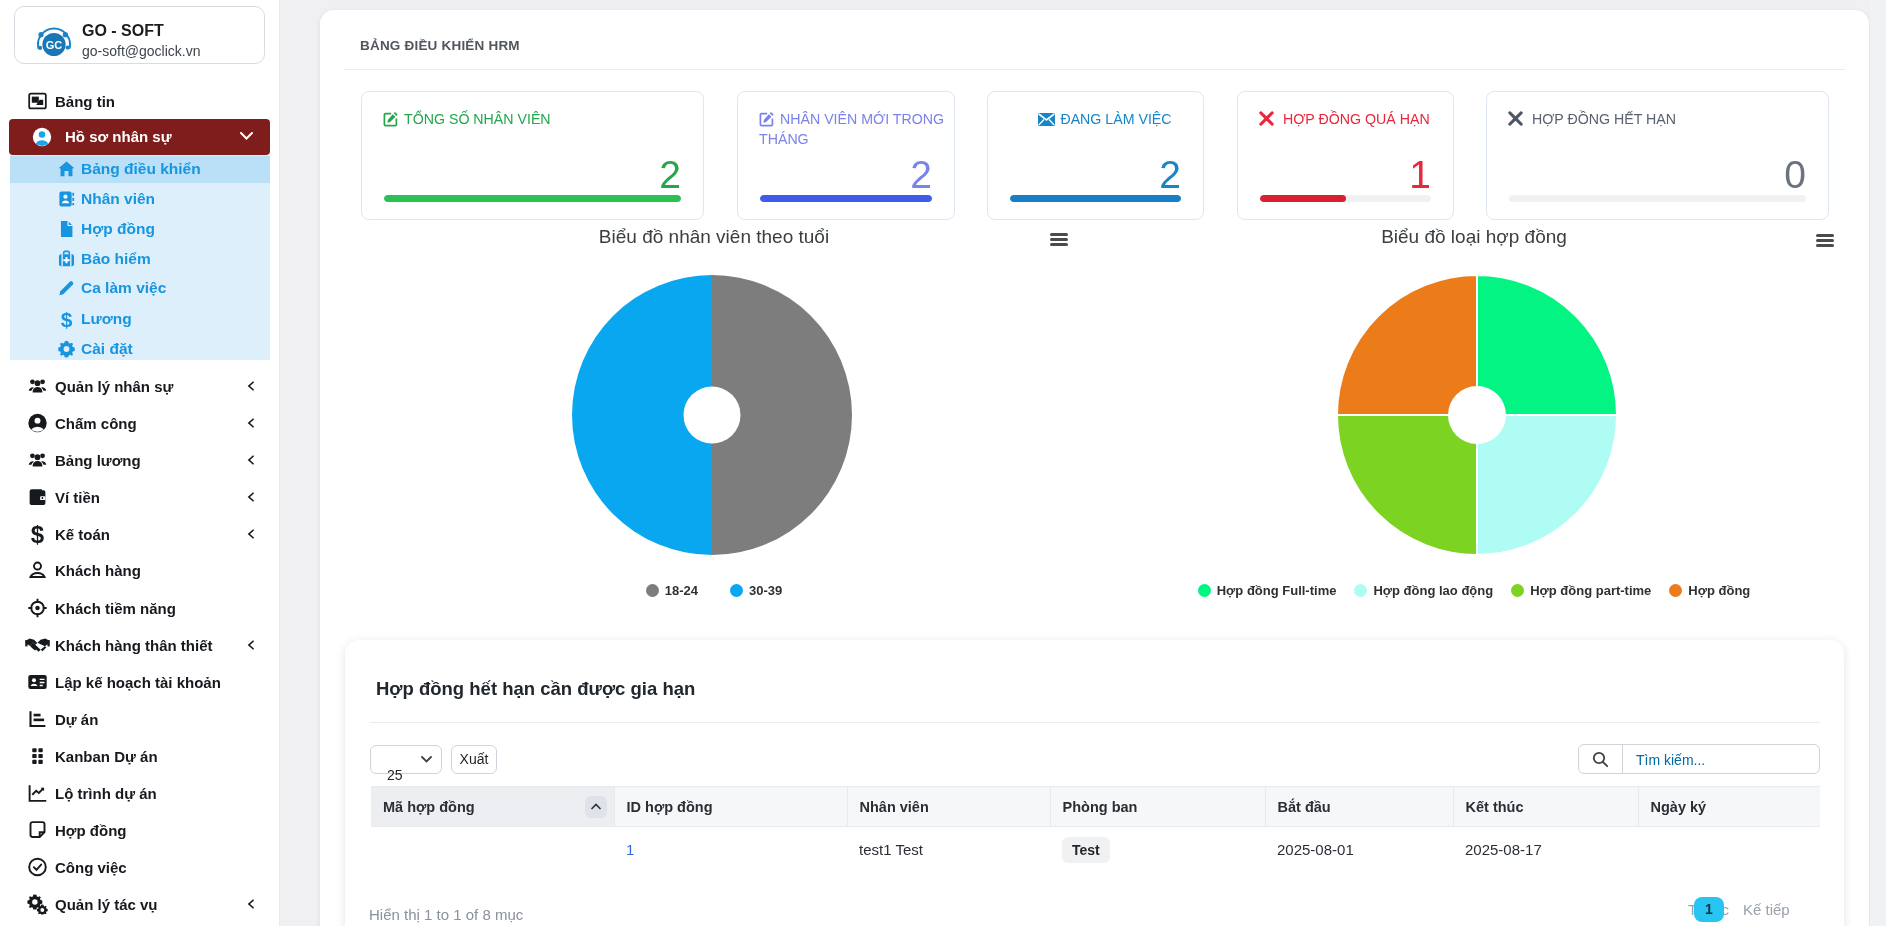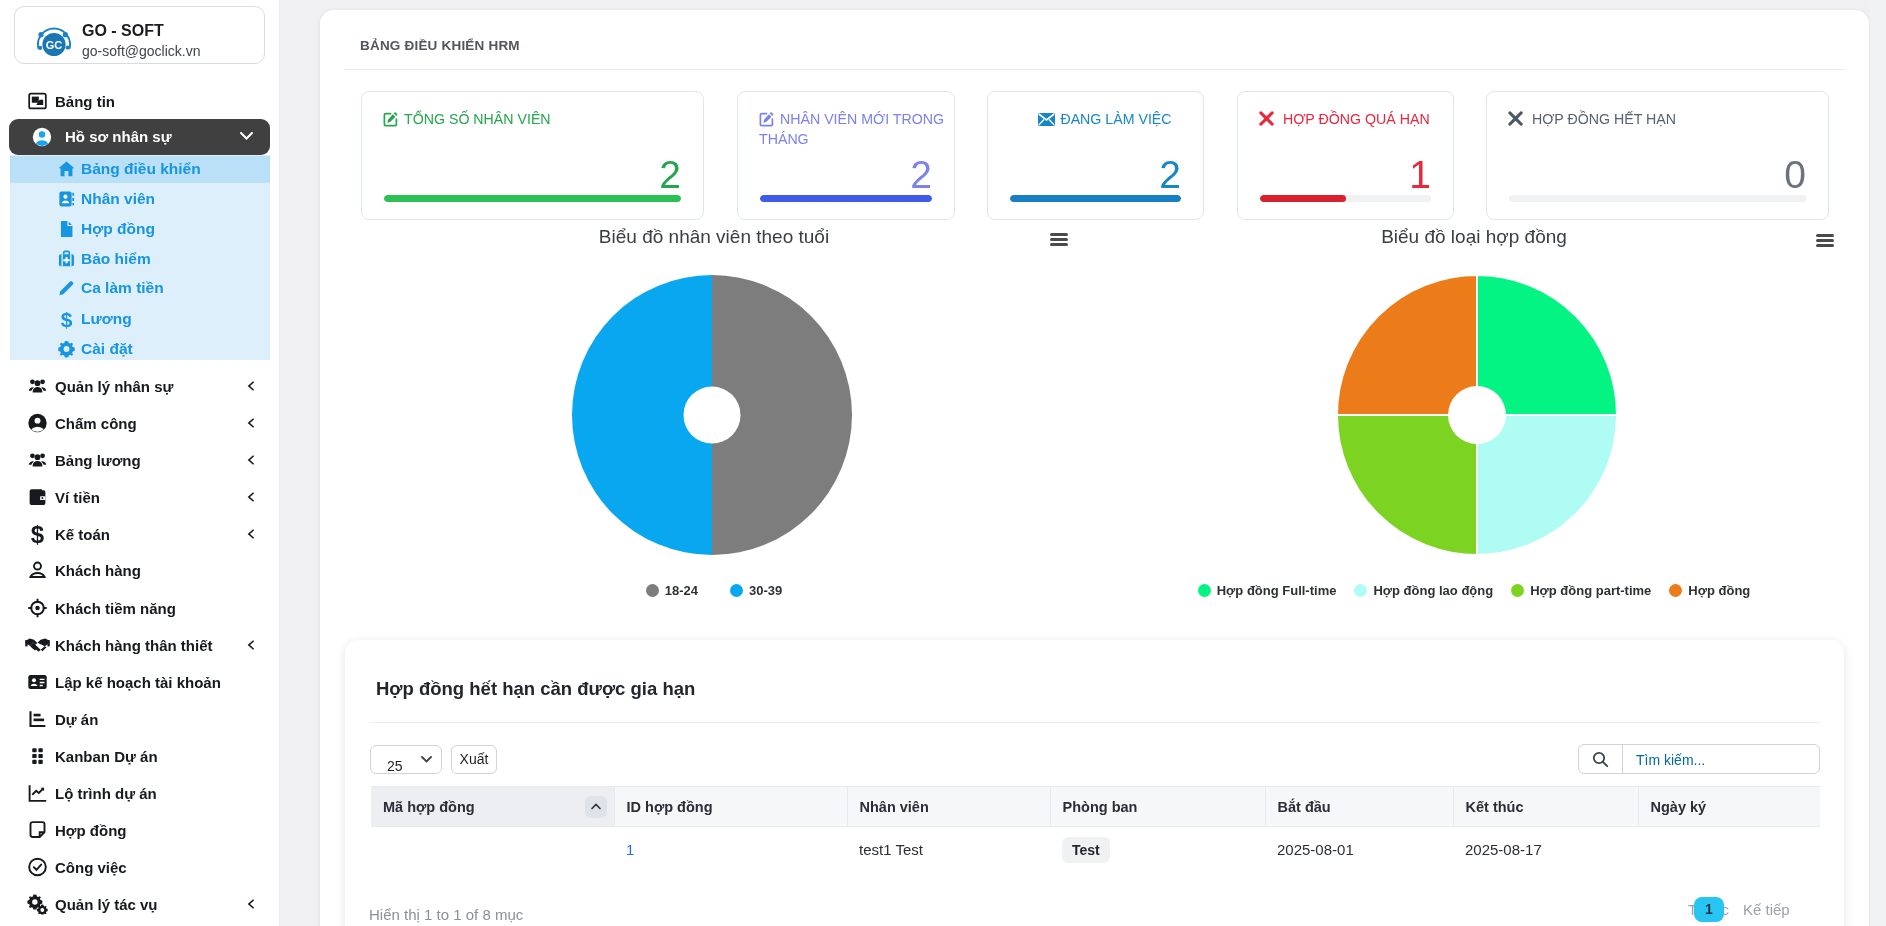--- a/index.html
+++ b/index.html
@@ -13,21 +13,21 @@
   #sidebar { position:absolute; left:0; top:0; width:280px; height:926px; background:#fff; border-right:1px solid #e9eaec; }
   .logo-card { position:absolute; left:14px; top:6px; width:251px; height:58px; border:1px solid #d8dce2; border-radius:10px; background:#fff; }
   .logo-name { position:absolute; left:67px; top:15px; font-size:16px; font-weight:bold; color:#1a1c1f; }
   .logo-mail { position:absolute; left:67px; top:36px; font-size:14px; color:#3f454c; }
 
   .mi { position:absolute; left:0; width:280px; height:37px; }
   .mi .ic { position:absolute; left:27px; top:50%; transform:translateY(-50%); width:21px; height:21px; }
   .mi .tx { position:absolute; left:55px; top:50%; transform:translateY(-50%); font-size:15px; font-weight:bold; color:#16191d; white-space:nowrap; }
   .mi .ch { position:absolute; right:24px; top:50%; transform:translateY(-50%); width:10px; height:10px; }
 
-  .pill { position:absolute; left:9px; top:119px; width:261px; height:36px; background:#404040; border-radius:9px; }
+  .pill { position:absolute; left:9px; top:119px; width:261px; height:36px; background:#7f1d1d; border-radius:4px; }
   .pill .ic { position:absolute; left:23px; top:8px; width:20px; height:20px; }
   .pill .tx { position:absolute; left:56px; top:9px; font-size:15px; font-weight:bold; color:#fff; }
   .pill .ch { position:absolute; right:17px; top:13px; }
 
   .submenu { position:absolute; left:10px; top:155px; width:260px; height:205px; background:#ddeffa; }
   .sub-active { position:absolute; left:0px; top:1px; width:260px; height:27px; background:#b9e0f6; }
   .si { position:absolute; left:0; width:260px; height:30px; color:#1795e0; }
   .si .ic { position:absolute; left:47px; top:50%; transform:translateY(-50%); width:19px; height:19px; }
   .si .tx { position:absolute; left:71px; top:50%; transform:translateY(-50%); font-size:15.5px; font-weight:bold; color:#1795e0; white-space:nowrap; }
 
@@ -51,21 +51,21 @@
   .legend .li { display:flex; align-items:center; gap:6px; font-size:13px; font-weight:bold; color:#2c3134; }
   .legend .dot { width:13px; height:13px; border-radius:50%; }
 
   
   #tablecard { position:absolute; left:345px; top:640px; width:1499px; height:300px; background:#fff; border-radius:14px; box-shadow:0 2px 10px rgba(30,40,60,.13); }
   #tbl-title { position:absolute; left:376px; top:678px; font-size:18.5px; font-weight:bold; color:#22272e; }
   #tbl-line { position:absolute; left:370px; top:722px; width:1450px; height:1px; background:#e9ecef; }
 
   .ctrl { position:absolute; top:745px; height:29px; border:1px solid #ced4da; border-radius:6px; background:#fff; font-size:14px; color:#212529; }
   #sel25 { left:370px; width:72px; }
-  #sel25 .v { position:absolute; left:16px; top:12px; }
+  #sel25 .v { position:absolute; left:16px; top:21px; }
   #btn-xuat { left:451px; width:46px; text-align:center; line-height:27px; }
   #search { position:absolute; left:1578px; top:744px; width:242px; height:30px; border:1px solid #ced4da; border-radius:6px; background:#fff; }
   #search .mag { position:absolute; left:0; top:0; width:44px; height:28px; border-right:1px solid #ced4da; }
   #search .ph { position:absolute; left:57px; top:7px; font-size:14px; color:#0369a1; }
 
   table#grid { position:absolute; left:371px; top:786px; width:1449px; border-collapse:collapse; table-layout:fixed; }
   #grid th { height:40px; background:#f6f7f9; border:1px solid #e8eaee; border-left:none; font-size:14.5px; font-weight:bold; color:#2a2f36; text-align:left; padding:0 0 0 12px; position:relative; }
   #grid th:first-child { background:#eceef2; }
   #grid th:last-child { border-right:none; }
   #grid td { height:46px; font-size:15px; color:#2a2f36; padding:0 0 0 12px; }
@@ -301,21 +301,21 @@
             <path d="M8.5 6 V3.8 A1.4 1.4 0 0 1 9.9 2.4 H14.1 A1.4 1.4 0 0 1 15.5 3.8 V6" fill="none" stroke="#1795e0" stroke-width="2"></path>
             <path d="M6.5 6 V21 M17.5 6 V21" stroke="#fff" stroke-width="1.5"></path>
             <path d="M12 9.5 V17.5 M8 13.5 H16" stroke="#fff" stroke-width="2.4"></path>
           </svg>
         <span class="tx">Bảo hiểm</span>
       </div>
       <div class="si" style="top:118px;">
         <svg class="ic" viewBox="0 0 24 24">
             <path d="M3 21 L4.2 16.2 L16.5 3.9 A1.8 1.8 0 0 1 19 3.9 L20.1 5 A1.8 1.8 0 0 1 20.1 7.5 L7.8 19.8 Z" fill="#1795e0"></path>
           </svg>
-        <span class="tx">Ca làm tiền</span>
+        <span class="tx">Ca làm việc</span>
       </div>
       <div class="si" style="top:149px;">
         <span class="ic" style="font-size:21px;font-weight:bold;color:#1795e0;line-height:19px;text-align:center;">$</span>
         <span class="tx">Lương</span>
       </div>
       <div class="si" style="top:179px;">
         <svg class="ic" viewBox="0 0 24 24">
             <path fill="#1795e0" d="M12 1.8 l2.2 0.3 .6 2.3 1.9 .8 2-1.2 1.6 1.6 -1.2 2 .8 1.9 2.3 .6 .3 2.2 -.3 2.2 -2.3 .6 -.8 1.9 1.2 2 -1.6 1.6 -2-1.2 -1.9 .8 -.6 2.3 -2.2 .3 -2.2-.3 -.6-2.3 -1.9-.8 -2 1.2 -1.6-1.6 1.2-2 -.8-1.9 -2.3-.6 -.3-2.2 .3-2.2 2.3-.6 .8-1.9 -1.2-2 1.6-1.6 2 1.2 1.9-.8 .6-2.3 Z M12 8.3 A3.7 3.7 0 1 0 12 15.7 A3.7 3.7 0 1 0 12 8.3 Z"></path>
           </svg>
         <span class="tx">Cài đặt</span>

